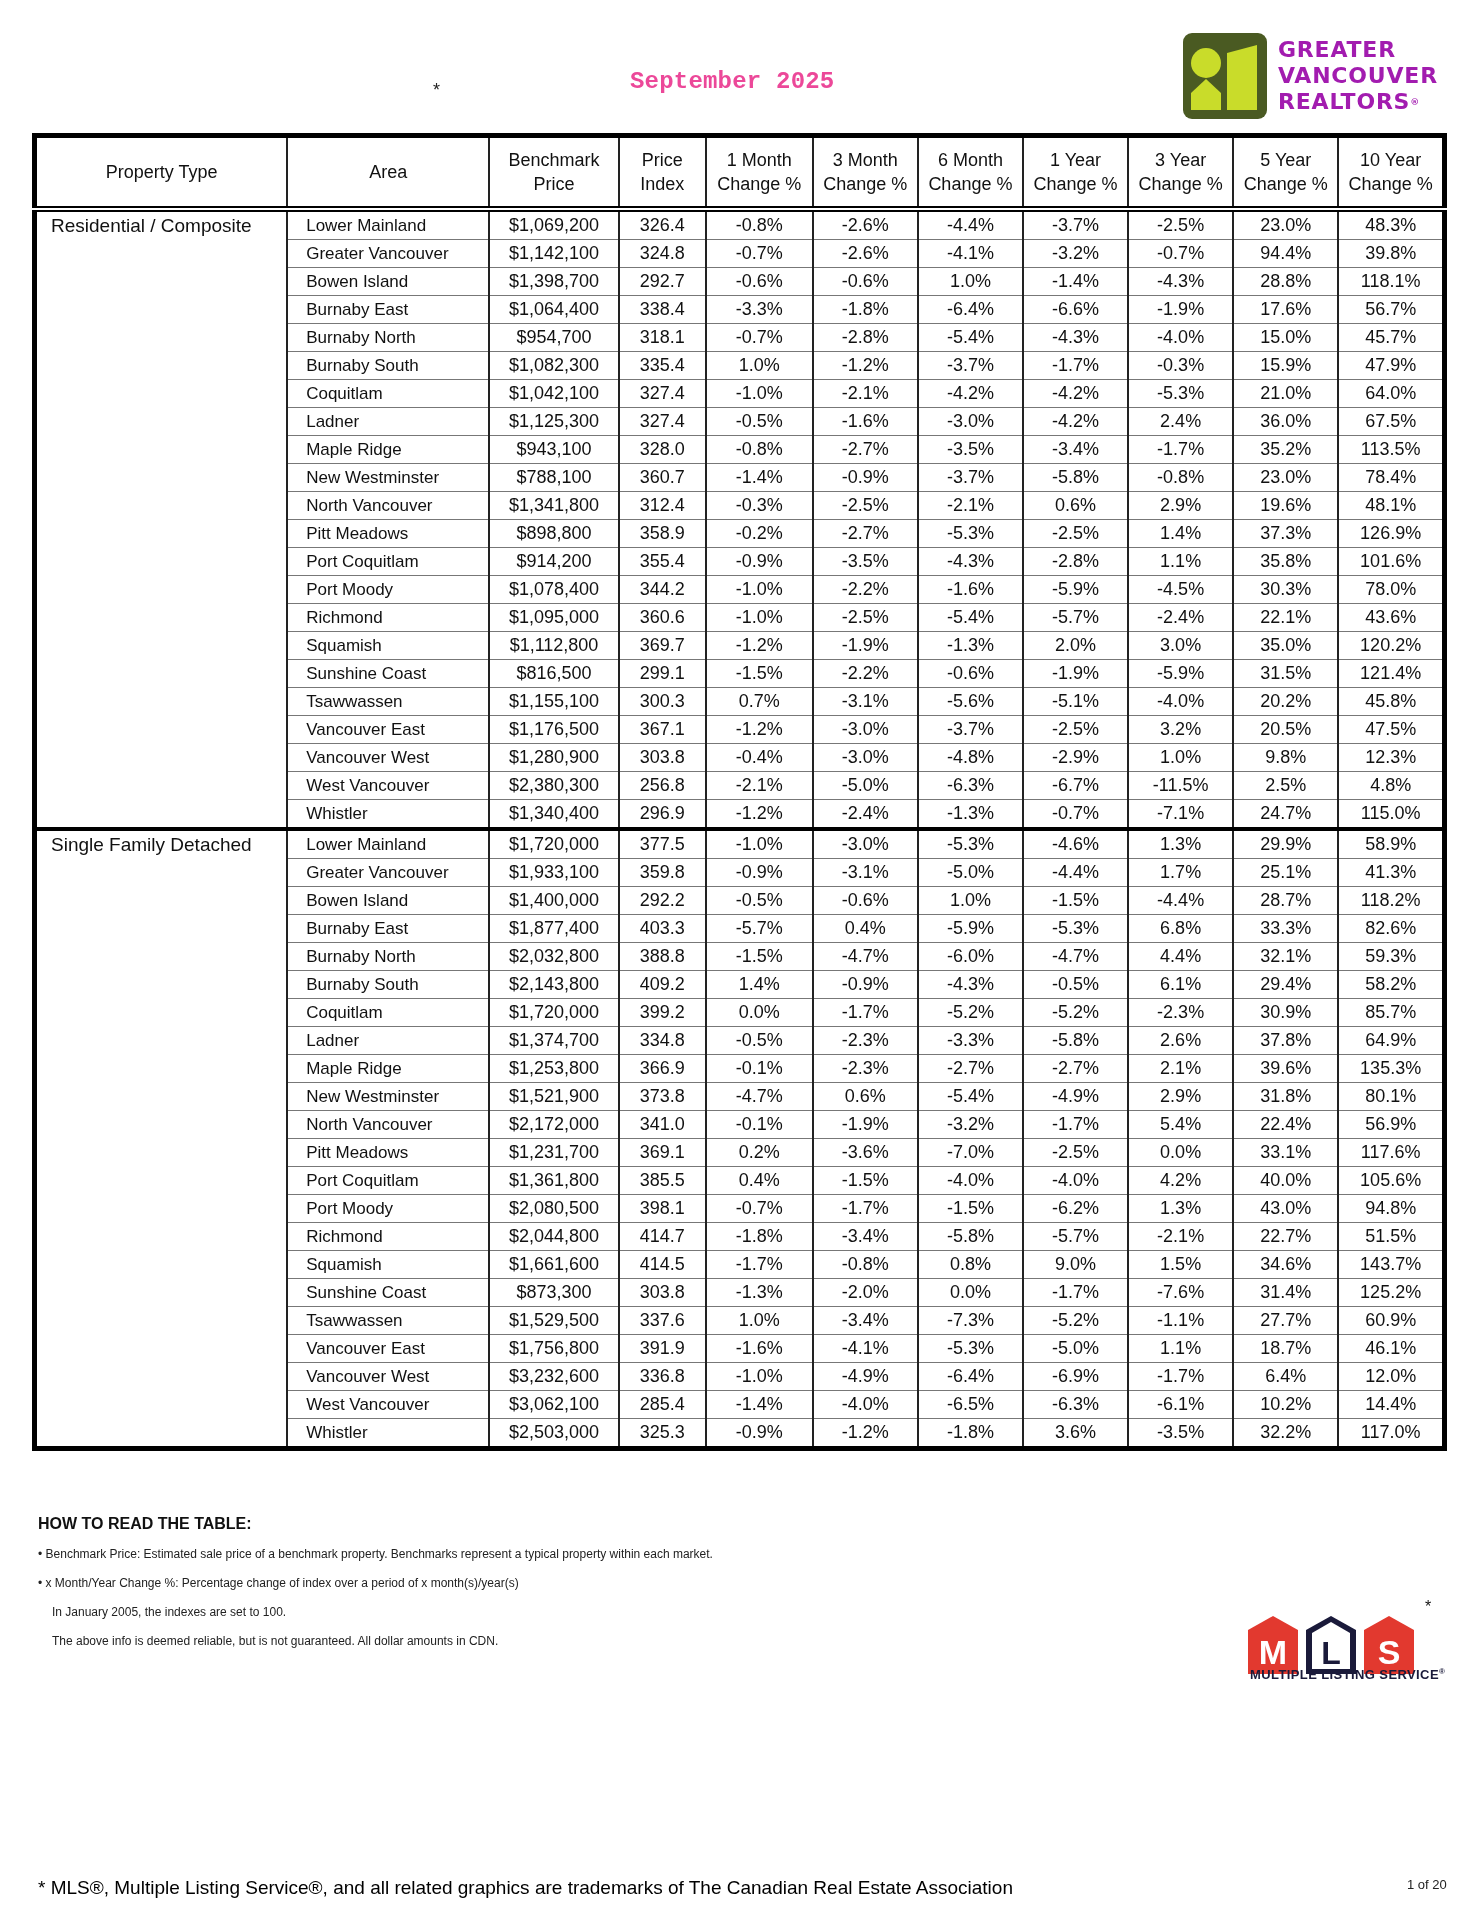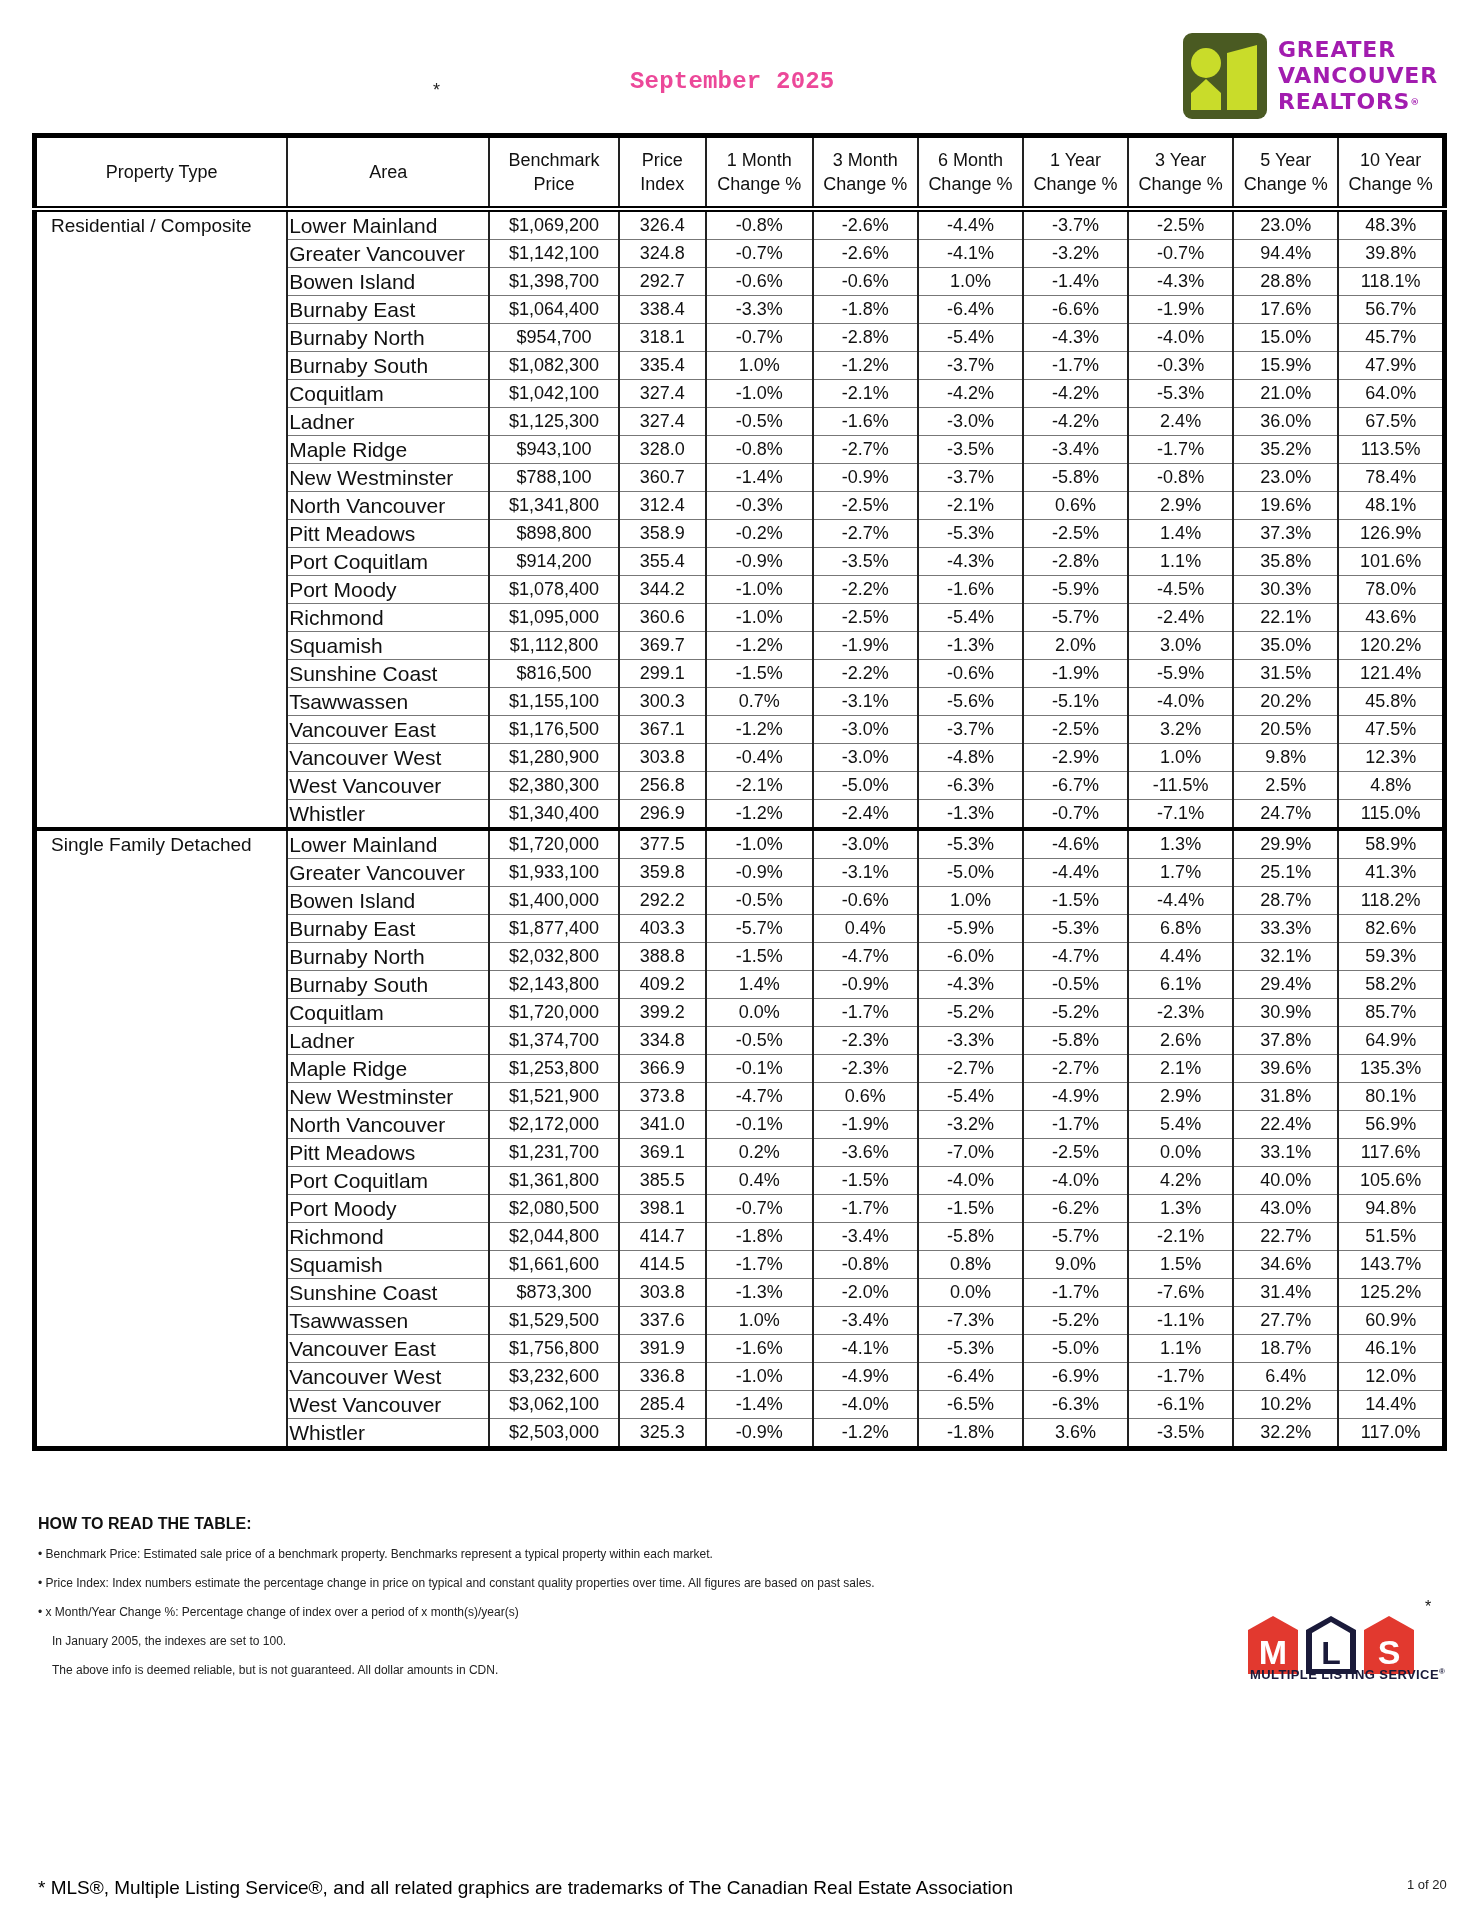--- a/index.html
+++ b/index.html
@@ -20,21 +20,21 @@
   .gvr-mark { position: absolute; left: 0; top: 0; }
   .gvr-text { position: absolute; left: 95px; top: 4px; color: #a21caf; font-weight: bold; font-size: 22px; line-height: 26px; letter-spacing: 0.8px; font-family: "DejaVu Sans", sans-serif; }
   .gvr-text sup { font-size: 9px; vertical-align: top; }
 
   .table-wrap { position: absolute; left: 32px; top: 133px; width: 1415px; }
   table.hpi { border-collapse: collapse; width: 1415px; table-layout: fixed; border: 5px solid #000; }
   table.hpi th, table.hpi td { border: 2px solid #222; padding: 0; font-family: "Liberation Sans", sans-serif; }
   table.hpi th { font-weight: normal; font-size: 18px; line-height: 24px; height: 68px; text-align: center; }
   table.hpi thead tr { border-bottom: 6px double #000; }
   table.hpi td { font-size: 18px; height: 27px; line-height: 27px; text-align: center; border-top: 1px solid #777; border-bottom: 1px solid #777; }
-  table.hpi td.area { text-align: left; padding-left: 1px; font-size: 21px; }
+  table.hpi td.area { text-align: left; padding-left: 18px; font-size: 17px; }
   table.hpi td.ptype { vertical-align: top; text-align: left; padding-left: 14px; font-size: 19px; border-right: 2px solid #222; border-top: 3px solid #000; }
   table.hpi tbody.group { border-top: 4px solid #000; }
   table.hpi tbody.group:first-of-type { border-top: none; }
 
   .notes { position: absolute; left: 38px; top: 1515px; width: 1100px; }
   .notes-title { font-size: 16px; font-weight: bold; margin-bottom: 14px; }
   .notes-line { font-size: 12px; color: #222; height: 29px; line-height: 14px; }
   .notes-line.indent { padding-left: 14px; }
 
   .mls-logo { position: absolute; left: 1246px; top: 1600px; width: 220px; height: 90px; }
@@ -662,21 +662,20 @@
           <td>32.2%</td>
           <td>117.0%</td>
         </tr>
       </tbody>
     </table>
 </div>
 
 <div class="notes">
   <div class="notes-title">HOW TO READ THE TABLE:</div>
   <div class="notes-line">• Benchmark Price:  Estimated sale price of a benchmark property. Benchmarks represent a typical property within each market.</div>
-  <div class="notes-line">• Price Index:  Index numbers estimate the percentage change in price on typical and constant  quality properties over time. All figures are based on past sales.</div>
   <div class="notes-line">• x Month/Year Change %:  Percentage change of index over a period of x month(s)/year(s)</div>
   <div class="notes-line indent">In January 2005, the indexes are set to 100.</div>
   <div class="notes-line indent">The above info is deemed reliable, but is not guaranteed. All dollar amounts in CDN.</div>
 </div>
 
 <svg class="mls-logo" width="220" height="66" viewBox="0 0 220 66">
   <g>
     <polygon points="2,18 27,4 52,18 52,62 2,62" fill="#e2392f"></polygon>
     <text x="27" y="52" text-anchor="middle" font-family="Liberation Sans, sans-serif" font-weight="bold" font-size="34" fill="#fff">M</text>
   </g>

